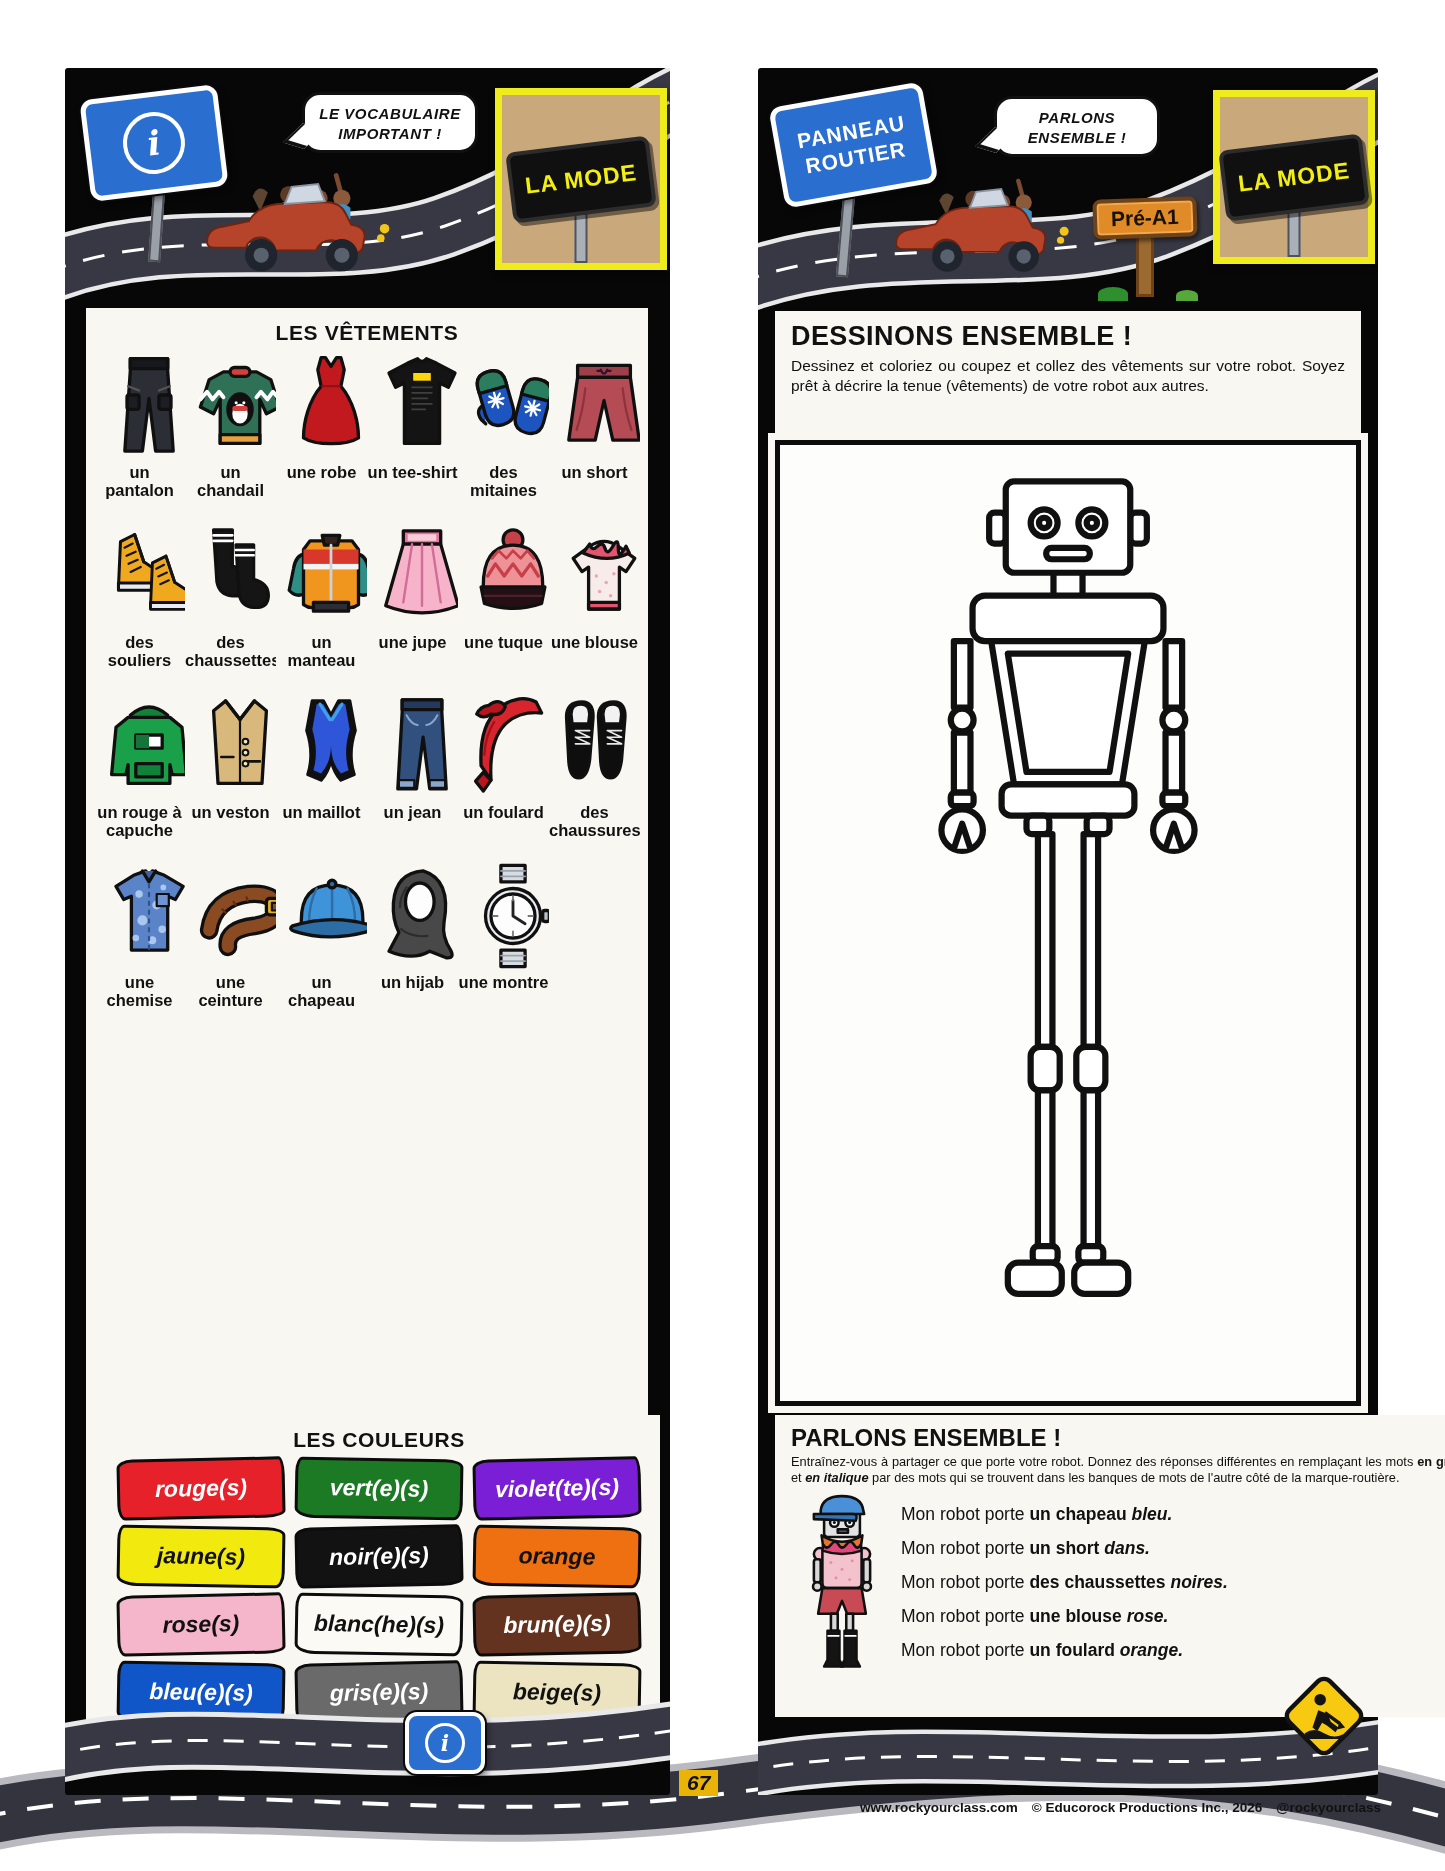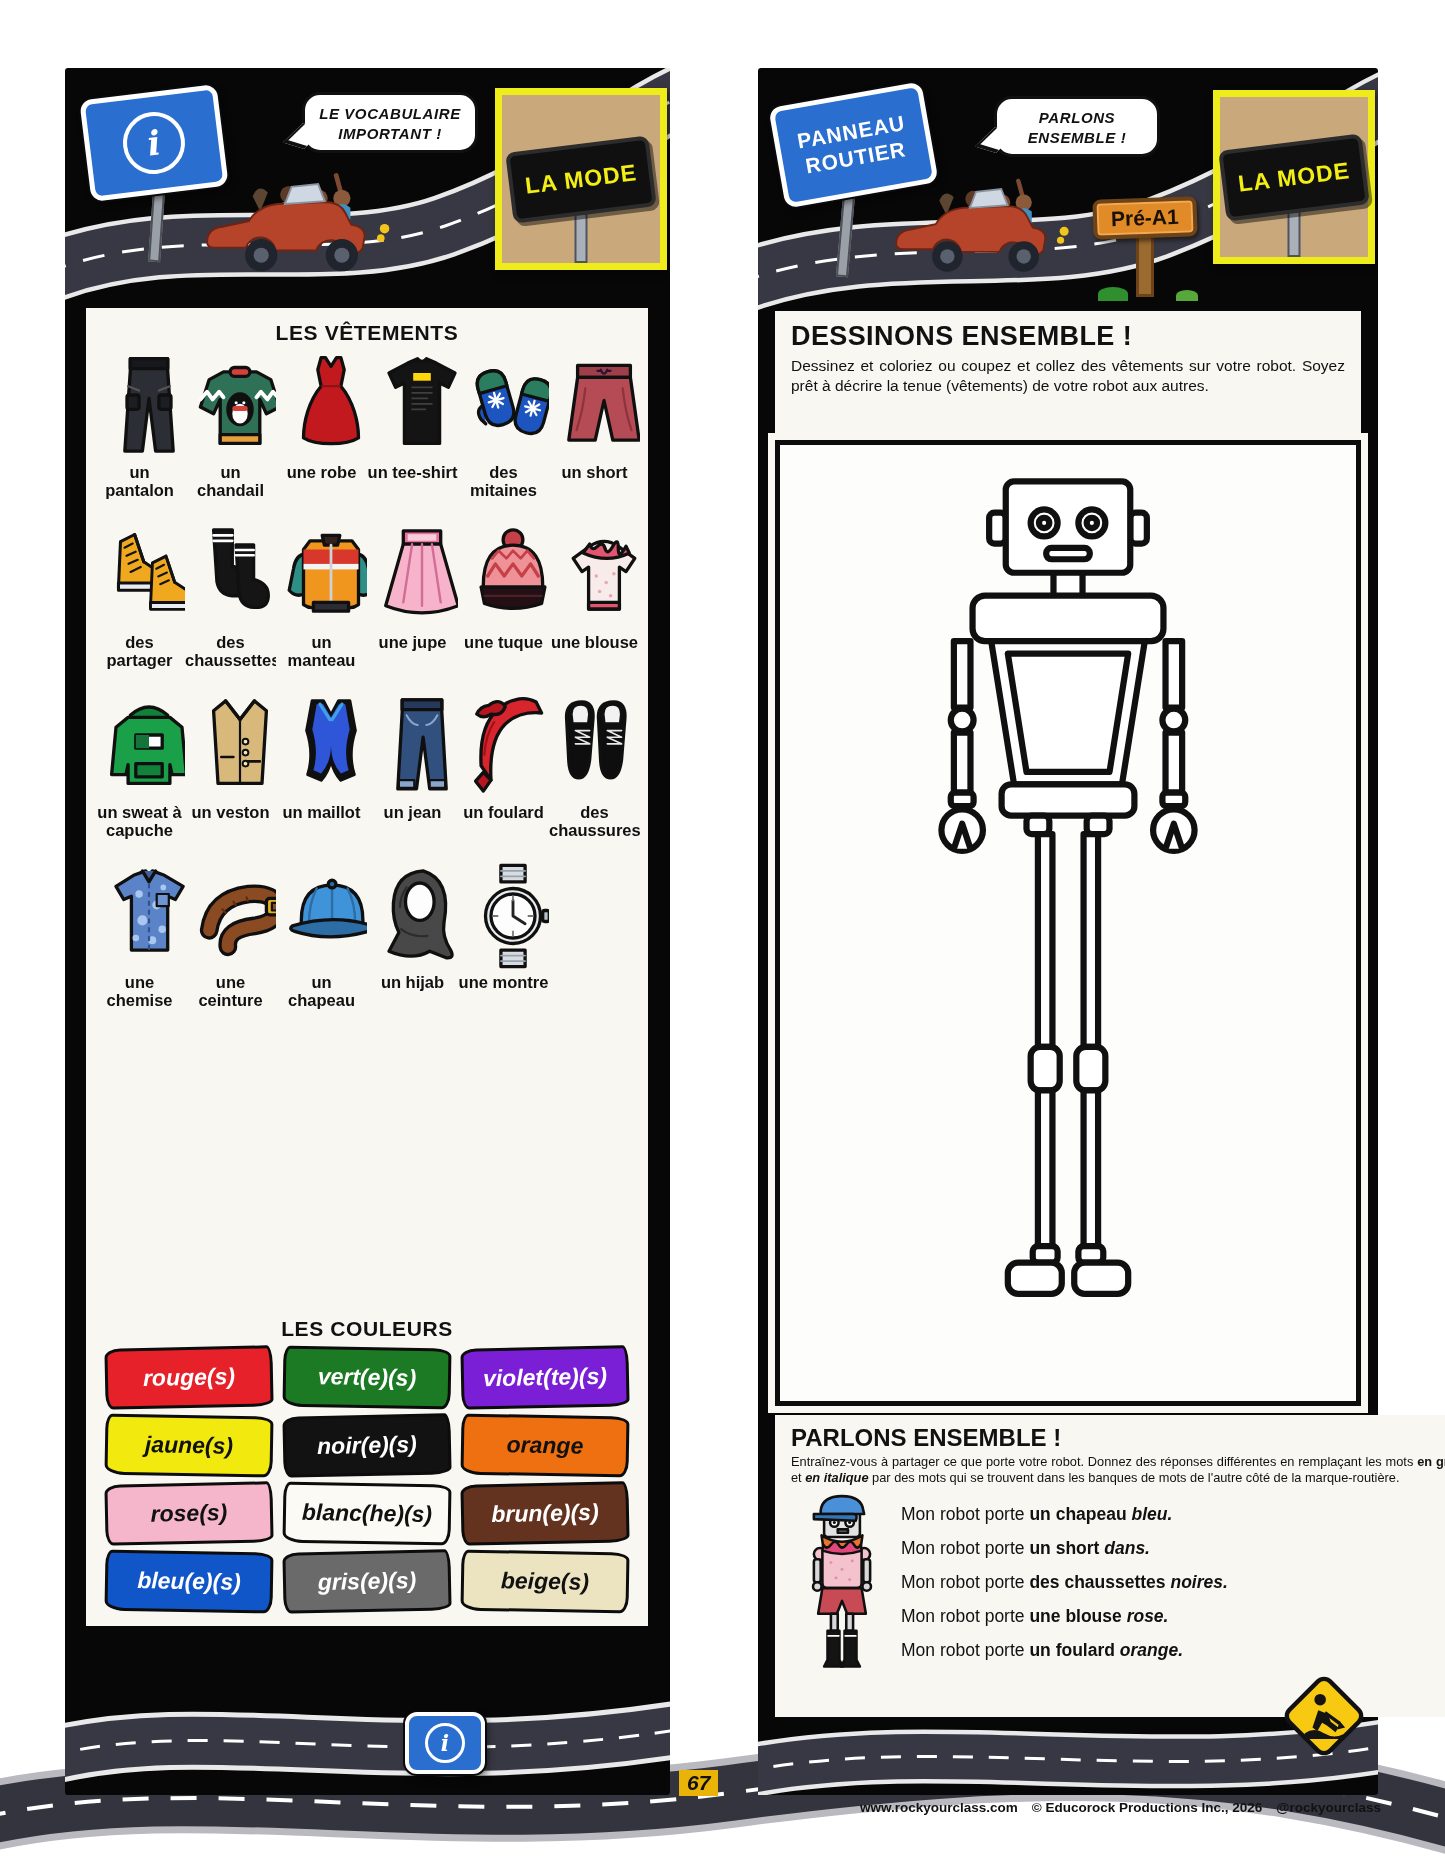--- a/index.html
+++ b/index.html
@@ -50,21 +50,21 @@
 
   
   #card-vetements{left:21px;top:240px;width:562px;height:1254px;}
   .card-title{margin:0;padding-top:13px;text-align:center;font-size:21px;font-weight:800;letter-spacing:.6px;}
   .vgrid{display:grid;grid-template-columns:repeat(6,1fr);grid-auto-rows:170px;padding:2px 8px 0;}
   .vcell{text-align:center;overflow:hidden;}
   .vicon{width:110px;height:112px;margin:3px auto 1px;}
   .vicon svg{width:100%;height:100%;}
   .vlabel{font-size:16.5px;font-weight:800;line-height:1.1;white-space:pre-line;}
 
-  #card-couleurs{left:21px;top:1236px;width:562px;height:322px;}
+  #card-couleurs{left:21px;top:1347px;width:562px;height:322px;padding-left:12px;}
   .cgrid{display:grid;grid-template-columns:repeat(3,1fr);grid-auto-rows:68px;padding:2px 14px 0;}
   .swatch{align-self:center;justify-self:stretch;margin:0 5px;height:55px;display:flex;align-items:center;
       justify-content:center;border:3px solid #0c0c0c;font-size:23px;font-style:italic;font-weight:800;}
   .swatch:nth-child(odd){border-radius:16px 6px 20px 8px / 9px 18px 7px 15px;transform:rotate(-1.2deg);}
   .swatch:nth-child(even){border-radius:7px 18px 9px 20px / 15px 8px 16px 10px;transform:rotate(1deg);}
 
   .road-bottom{position:absolute;left:0;bottom:0;width:100%;height:110px;}
 
   
   #card-dessinons{left:17px;top:243px;width:586px;height:127px;padding:0;}
@@ -257,21 +257,21 @@
                   </g>
                   <g transform="translate(32 24) scale(0.88)">
                     <path d="M24 16l14-7 9 27 15 10q7 4 5 11l-1 4H22z" fill="#f0a91e"></path>
                     <path d="M38 9l9 27" stroke="#141414" fill="none"></path>
                     <path d="M22 57h44q1 7-6 7H22z" fill="#e9edf3"></path>
                     <path d="M28 22l8-4M30 30l9-4M32 38l9-4" stroke="#141414" stroke-width="2.2" fill="none"></path>
                   </g>
                 </g>
               </svg>
             </div>
-            <div class="vlabel">des partager</div>
+            <div class="vlabel">des souliers</div>
           </div>
           <div class="vcell">
             <div class="vicon">
               <svg viewBox="0 0 100 100">
                 <g stroke="#101010" stroke-width="3" stroke-linejoin="round" stroke-linecap="round">
                   <g transform="translate(-8 0)">
                     <path d="M34 8h17v33q15 4 14 17-1 11-14 10-12-1-14-13z" fill="#151515"></path>
                     <path d="M34 13h17M34 18h17" stroke="#fff" stroke-width="2.5" fill="none"></path>
                   </g>
                   <g transform="translate(14 14) scale(0.95)">
@@ -353,21 +353,21 @@
               <svg viewBox="0 0 100 100">
                 <g stroke="#101010" stroke-width="3" stroke-linejoin="round" stroke-linecap="round">
                   <path d="M33 22q17-15 34 0l-3 11H36z" fill="#12813a"></path>
                   <path d="M31 24h38l11 9 4 43h-13l-2-9v17H31V67l-2 9H16l4-43z" fill="#1ba04a"></path>
                   <rect x="38" y="40" width="24" height="12" fill="#fff"></rect>
                   <rect x="38" y="40" width="12" height="12" fill="#14743a" stroke="none"></rect>
                   <path d="M38 66h24v12H38z" fill="#12813a"></path>
                 </g>
               </svg>
             </div>
-            <div class="vlabel">un sweat à
+            <div class="vlabel">un rouge à
 capuche</div>
           </div>
           <div class="vcell">
             <div class="vicon">
               <svg viewBox="0 0 100 100">
                 <g stroke="#101010" stroke-width="3" stroke-linejoin="round" stroke-linecap="round">
                   <path d="M37 9l13 17L63 9l11 9-4 66H30l-4-66z" fill="#d9b87c"></path>
                   <path d="M37 9l13 17L63 9" fill="none"></path>
                   <path d="M50 26v58" stroke="#101010" stroke-width="2" fill="none"></path>
                   <g fill="#f4e6ba" stroke-width="1.8">

